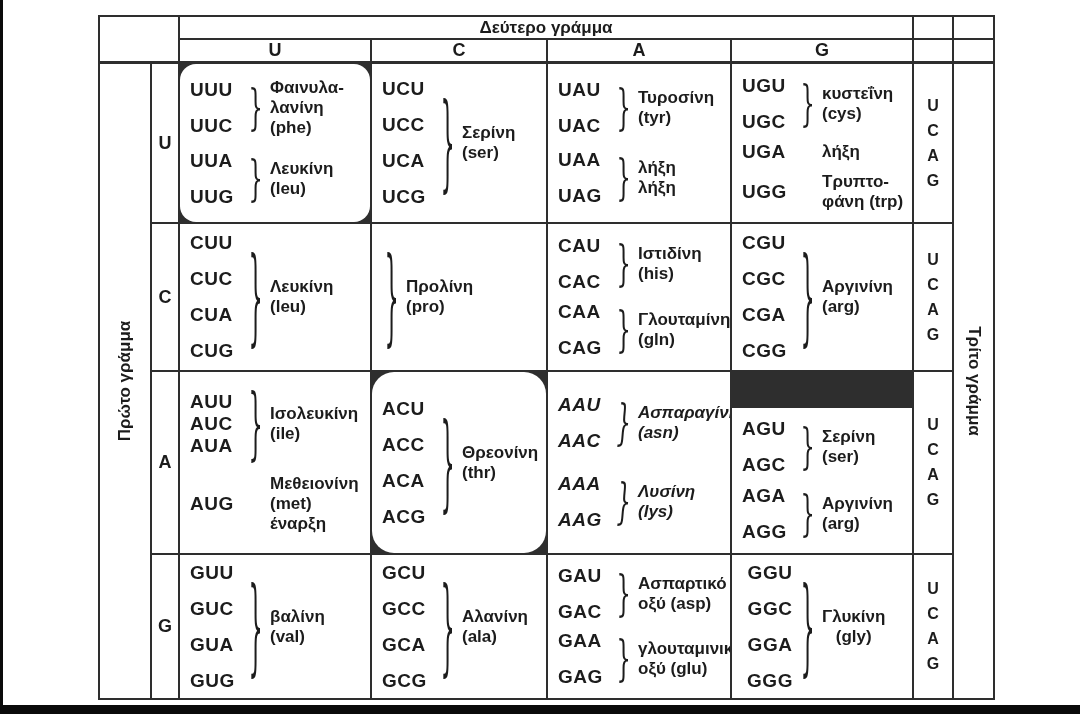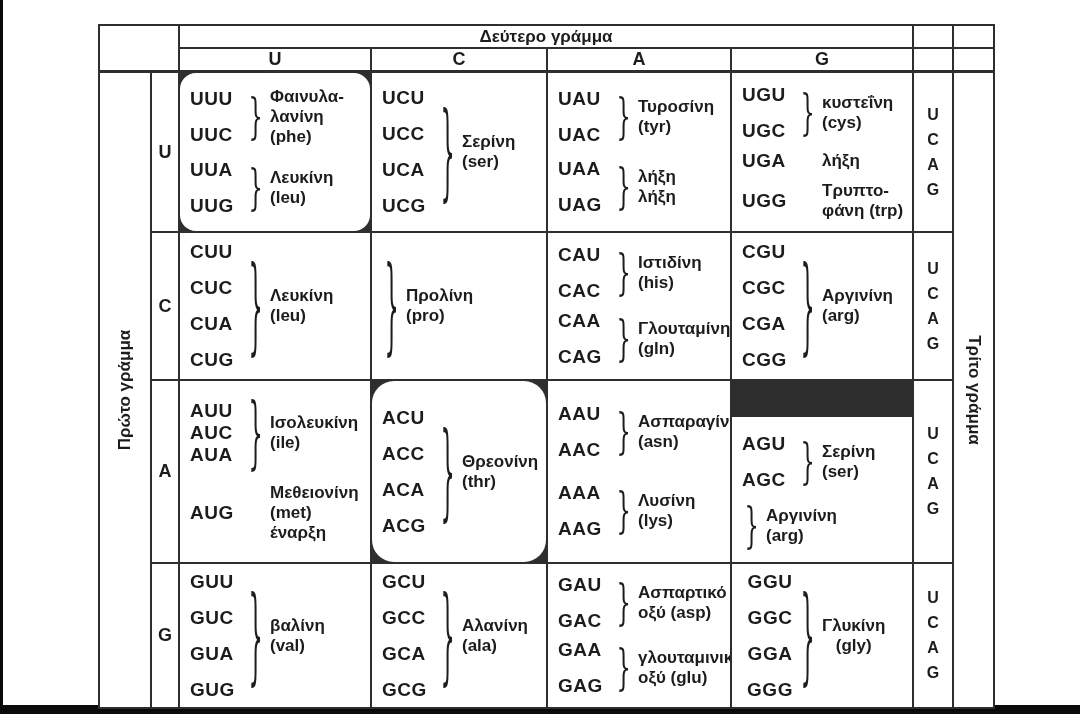--- a/index.html
+++ b/index.html
@@ -1,21 +1,21 @@
 <!DOCTYPE html>
 <html><head>
 <meta charset="utf-8">
 <style>
   html,body{margin:0;padding:0;background:#fff;}
   body{width:1080px;height:714px;overflow:hidden;position:relative;
        font-family:"Liberation Sans","DejaVu Sans",sans-serif;color:#1c1c1c;}
   .edge-left{position:absolute;left:0;top:0;width:3px;height:714px;background:#0a0a0a;}
   .edge-bottom{position:absolute;left:0;top:705px;width:1080px;height:9px;background:#0a0a0a;}
 
-  .grid{position:absolute;left:98px;top:24px;
+  .grid{position:absolute;left:98px;top:15px;
         display:grid;
         grid-template-columns:50px 26px 190px 174px 182px 180px 38px 39px;
         grid-template-rows:21px 22px 158px 146px 181px 143px;
         gap:2px;background:#2e2e2e;border:2px solid #2e2e2e;}
   .cell{background:#ffffff;position:relative;overflow:hidden;}
   .hdr-bottom{border-bottom:1px solid #2e2e2e;}
   .center{display:flex;align-items:center;justify-content:center;}
 
   .top-title{font-weight:bold;font-size:17px;}
   .letter-head{font-weight:bold;font-size:18px;}
@@ -310,21 +310,21 @@
         </div>
         <div class="bslot">
           <div class="brace b4">}</div>
         </div>
         <div class="glabel">
           <div>Θρεονίνη</div>
           <div>(thr)</div>
         </div>
       </div>
     </div>
-    <div class="cell codon-cell" style="grid-column:5;grid-row:5;">
+    <div class="cell codon-cell" style="grid-column:5;grid-row:5;font-style:italic;">
       <div class="group">
         <div class="codons n2">
           <div class="codon">AAU</div>
           <div class="codon">AAC</div>
         </div>
         <div class="bslot">
           <div class="brace b2">}</div>
         </div>
         <div class="glabel">
           <div>Ασπαραγίνη</div>
@@ -353,20 +353,24 @@
         </div>
         <div class="bslot">
           <div class="brace b2">}</div>
         </div>
         <div class="glabel">
           <div>Σερίνη</div>
           <div>(ser)</div>
         </div>
       </div>
       <div class="group">
+        <div class="codons n2">
+          <div class="codon">AGA</div>
+          <div class="codon">AGG</div>
+        </div>
         <div class="bslot">
           <div class="brace b2">}</div>
         </div>
         <div class="glabel">
           <div>Αργινίνη</div>
           <div>(arg)</div>
         </div>
       </div>
     </div>
     <div class="cell third-stack" style="grid-column:7;grid-row:5;">

